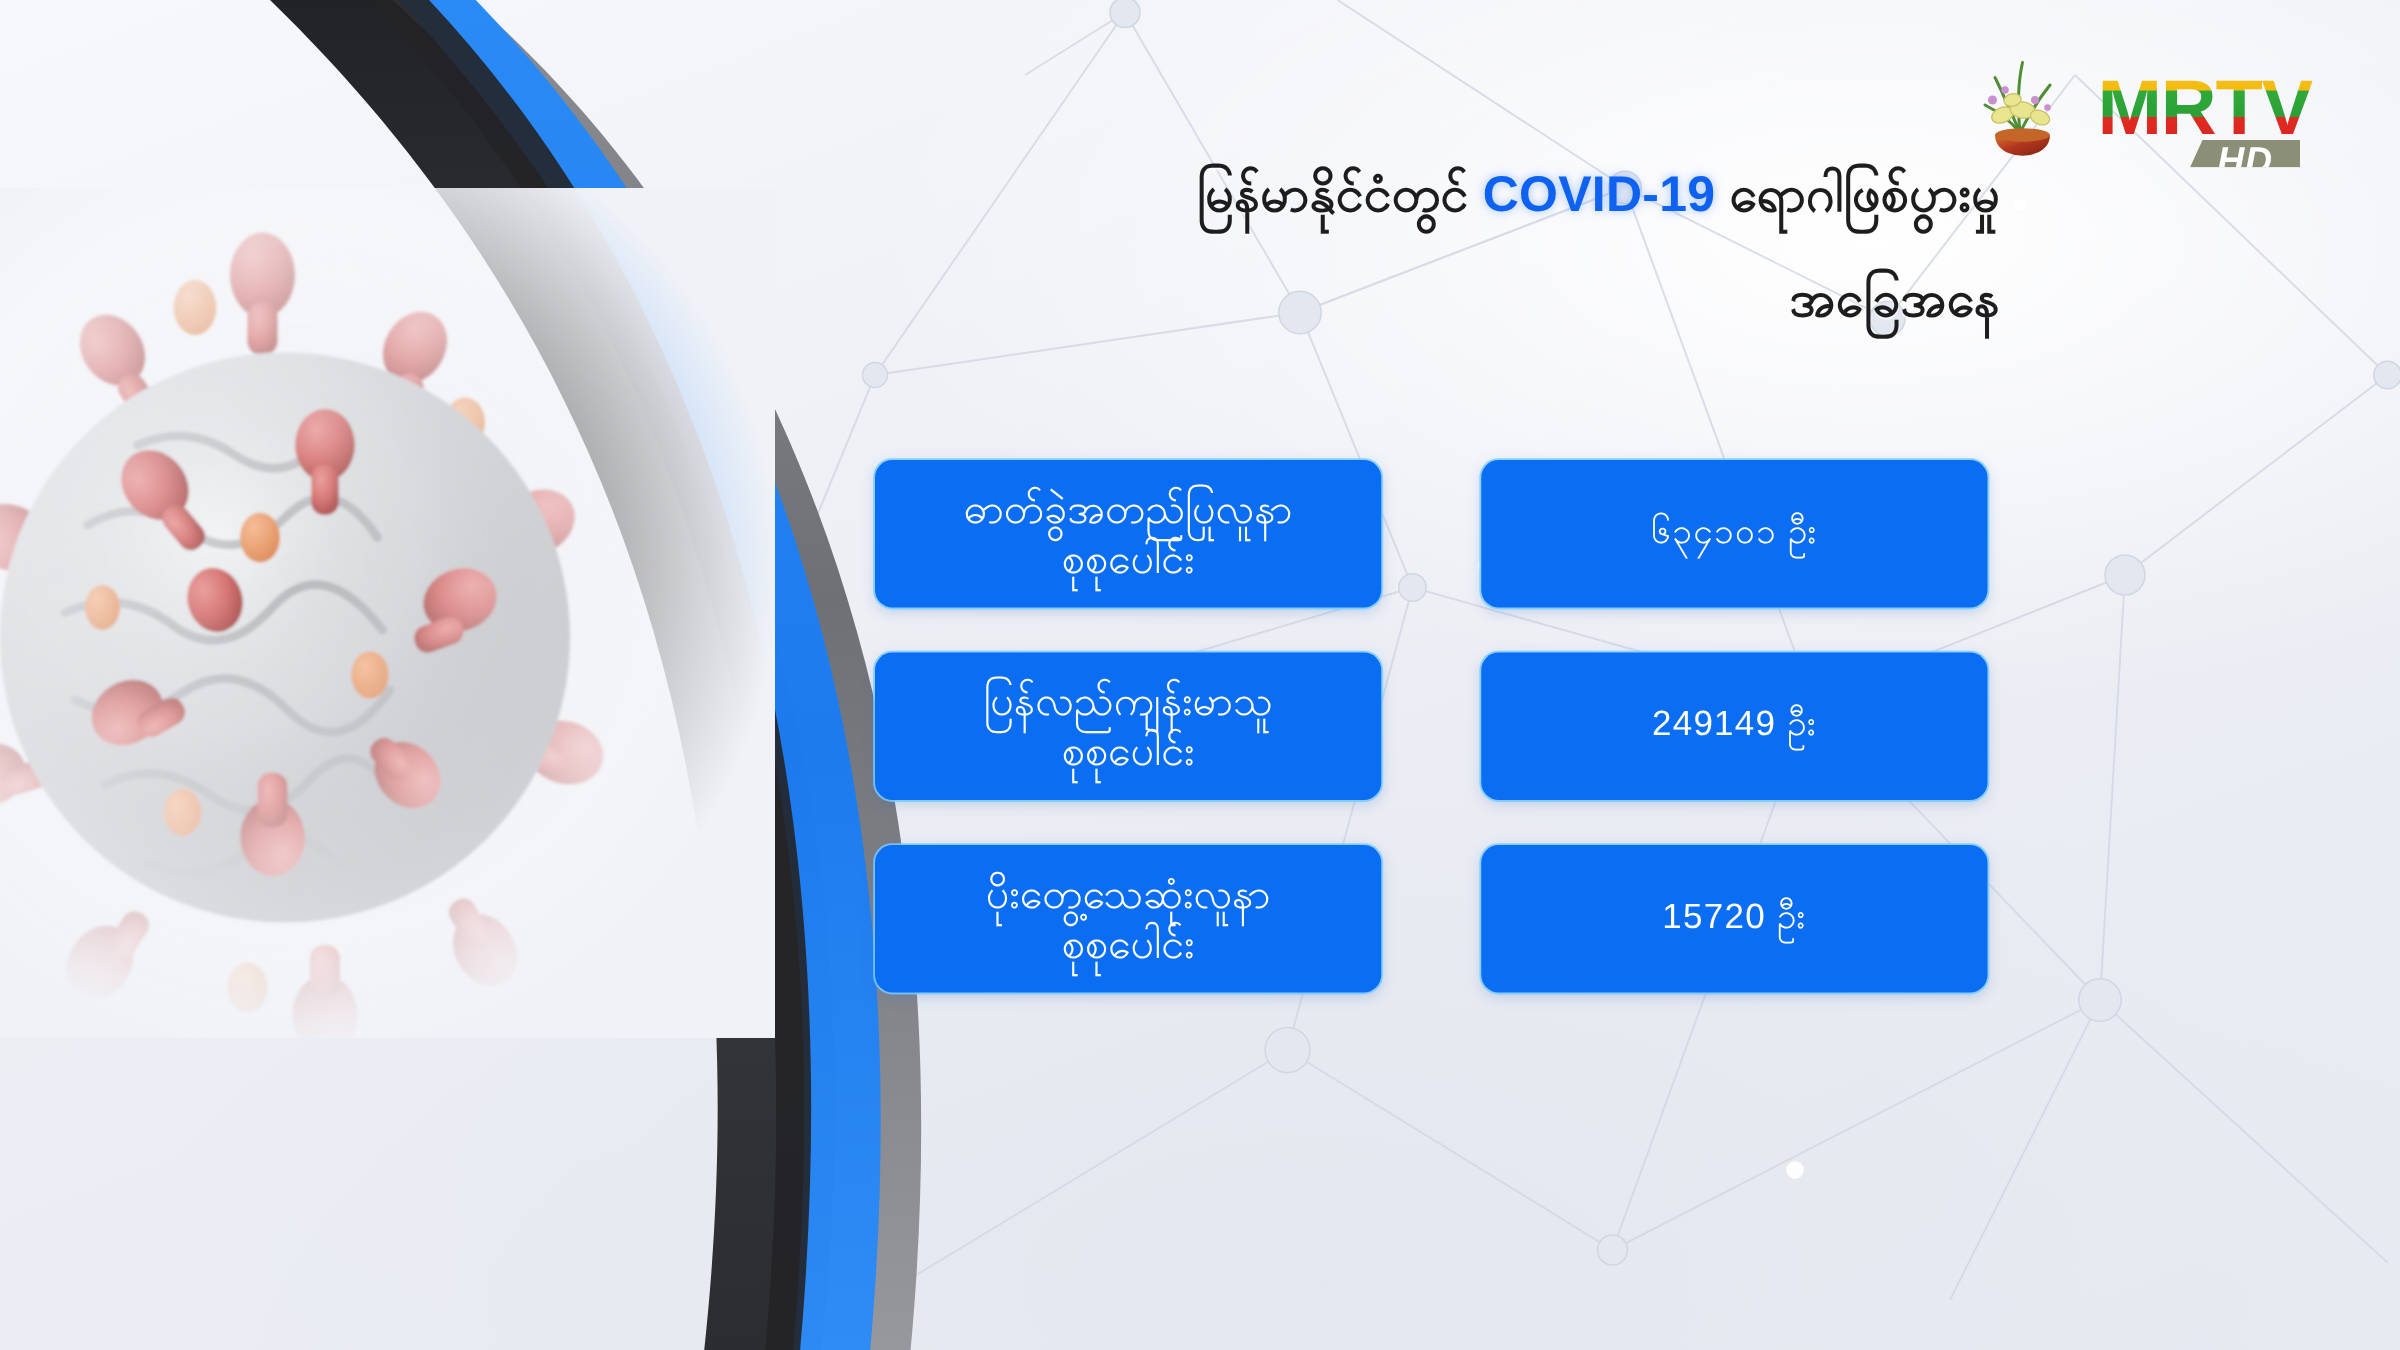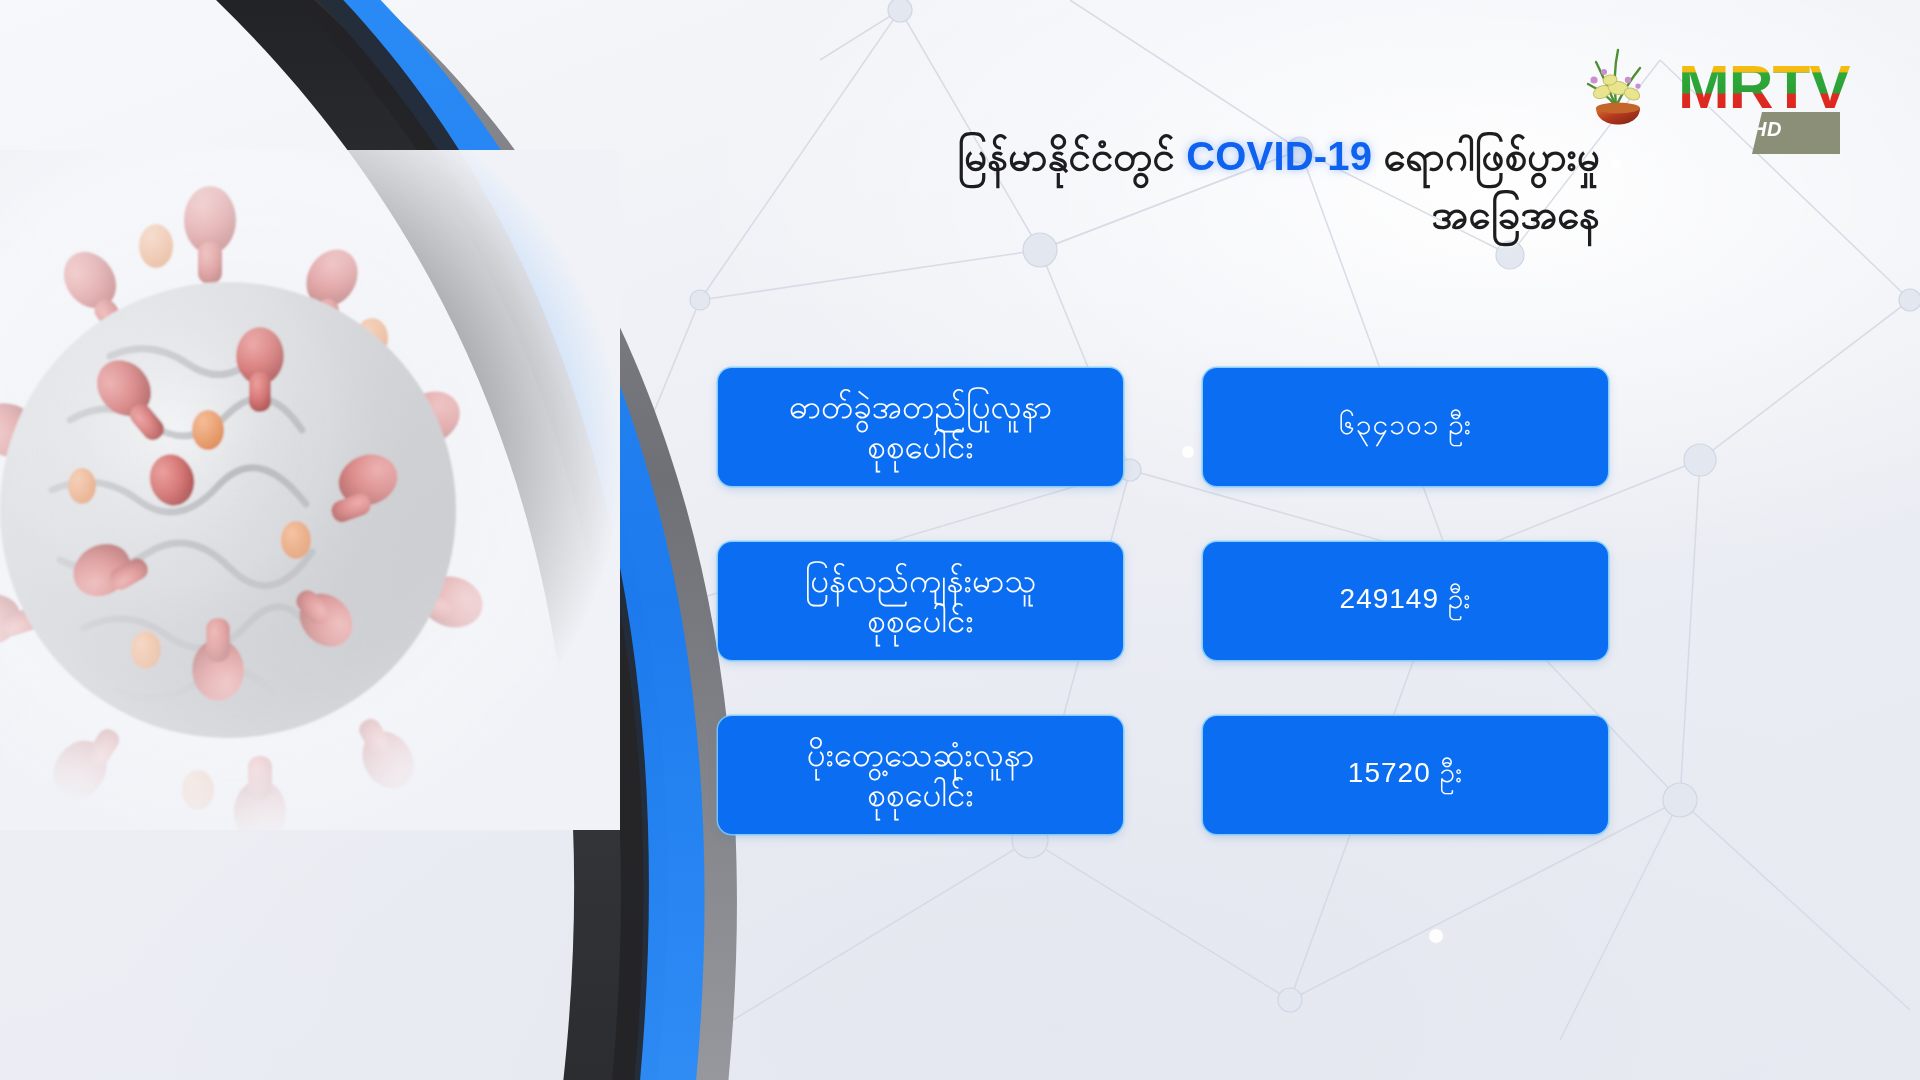--- a/index.html
+++ b/index.html
@@ -42,29 +42,29 @@
     font-size:40px; font-weight:700; color:#1d1d1f;
     letter-spacing:.2px;
     text-shadow:0 1px 2px rgba(255,255,255,.9);
   }
   .title .covid {
     color:#0f62f0;
     font-family:"Liberation Sans", sans-serif;
     font-weight:700;
     text-shadow:0 0 8px rgba(90,150,255,.55);
   }
-  .title-line2 { display:block; }
+  .title-line2 { display:block;margin-top:26px; }
 
   
   .stats {
-    position:absolute; left:718px; top:368px;
+    position:absolute; left:700px; top:368px;
     display:grid;
     grid-template-columns:405px 80px 405px;
     grid-auto-rows:118px;
-    row-gap:56px;
+    row-gap:36px;
     align-items:center;
   }
   .pill {
     height:118px; border-radius:14px;
     background:#0b6ef2;
     box-shadow:0 0 0 1.5px rgba(120,205,255,.85),
                0 3px 10px rgba(60,110,200,.25);
     display:flex; align-items:center; justify-content:center;
     text-align:center;
     color:#ffffff;
@@ -86,25 +86,25 @@
     font-size:62px; font-weight:700; letter-spacing:-1px;
     font-family:"Liberation Sans", sans-serif;
     background:linear-gradient(180deg,#f6c015 0%,#f3bb12 26%,#2faa3a 27%,#2c9f36 60%,#e02a22 61%,#d6251d 100%);
     -webkit-background-clip:text; background-clip:text;
     -webkit-text-fill-color:transparent; color:transparent;
     line-height:1;
     margin-left:32px;
   }
   .logo-hd {
     position:absolute; left:168px; top:74px;
-    width:88px; height:42px;
+    width:88px; height:22px;
     background:#8c8f77;
     clip-path:polygon(10px 0, 100% 0, 100% 100%, 0 100%);
     color:#ffffff; font-style:italic; font-weight:700;
-    font-size:20px; line-height:34px; 
+    font-size:30px; line-height:34px; text-align:center;
     letter-spacing:.5px;
   }
 </style>
 </head>
 <body>
 
 <div id="stage">
 
   <svg class="netsvg" viewBox="0 0 1920 1080" preserveAspectRatio="none">
     <g stroke="#d3d8e4" stroke-width="1.6" fill="none" opacity="0.85">

